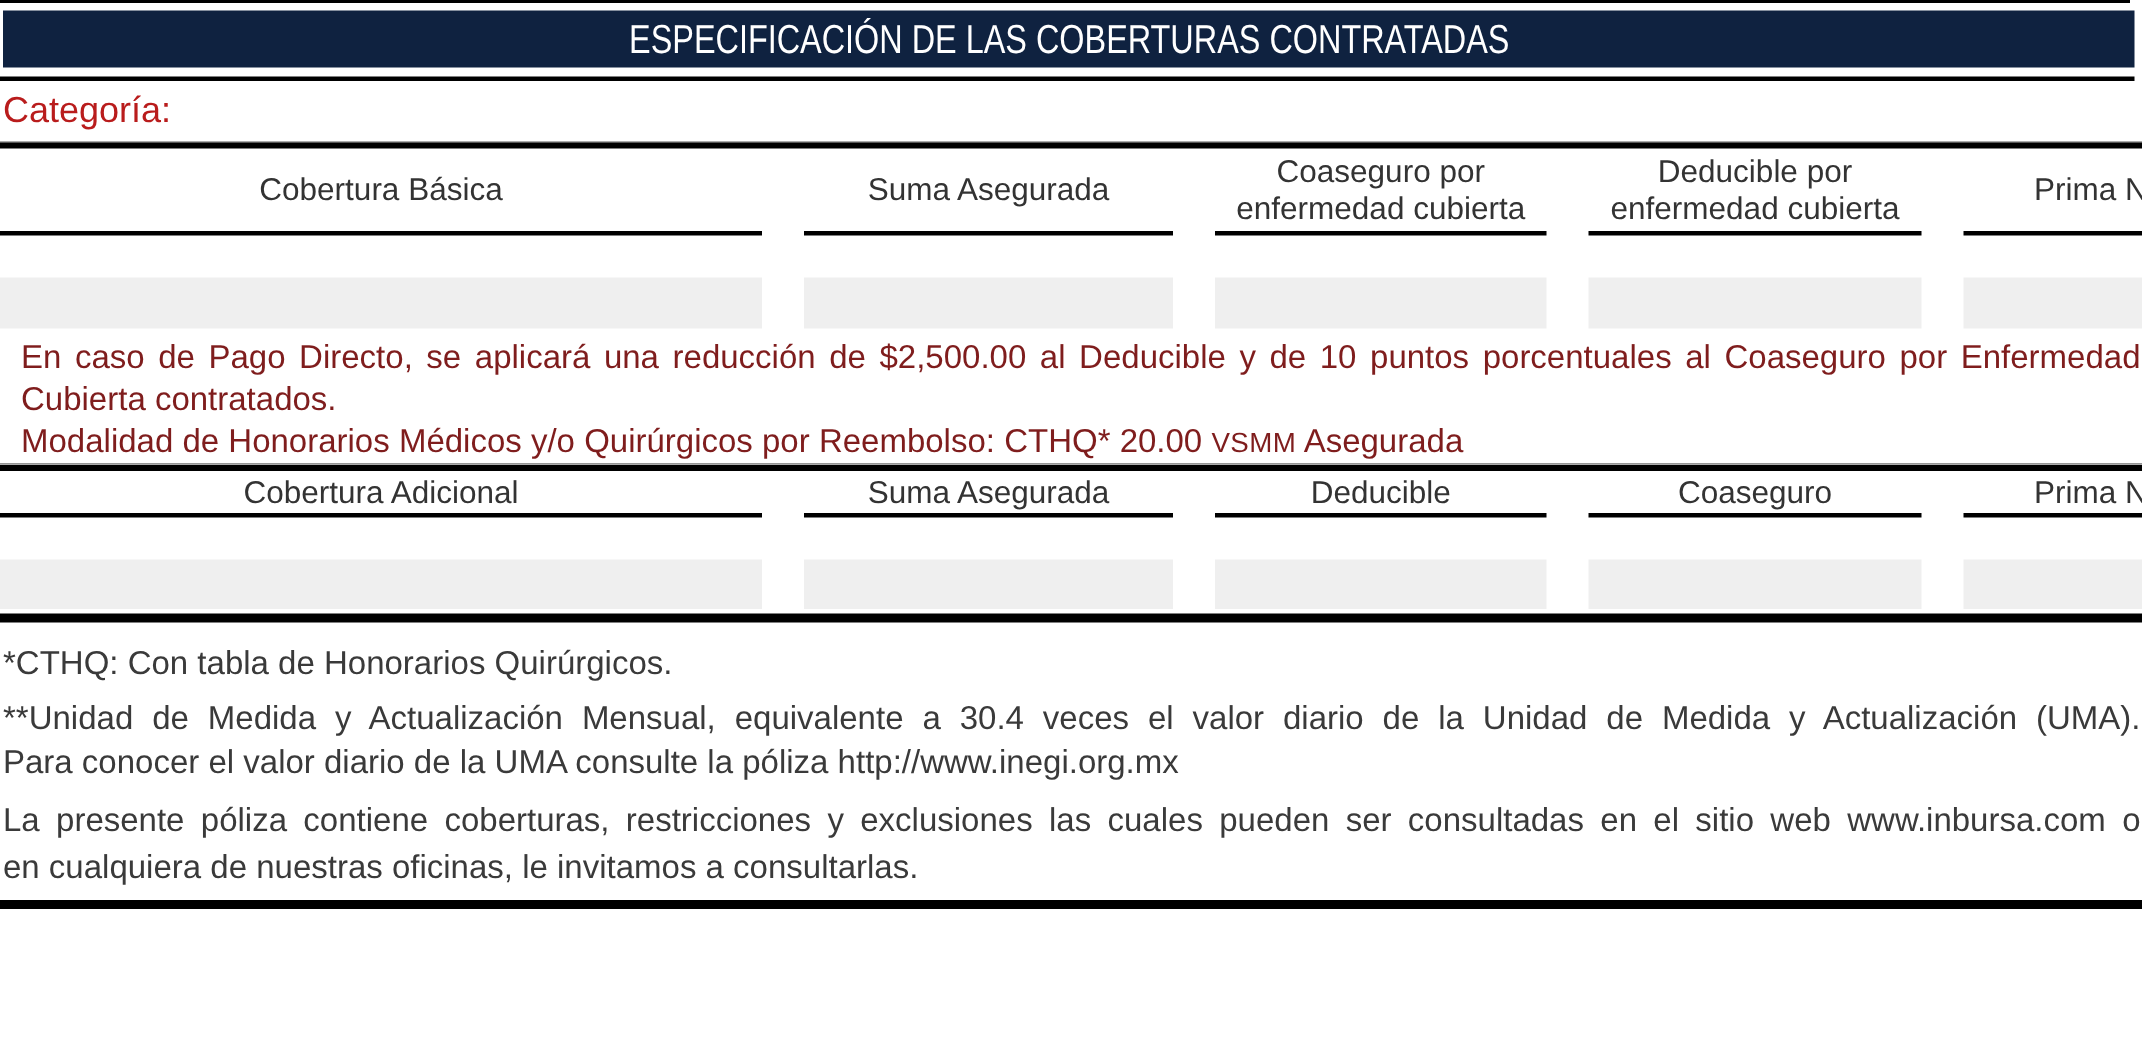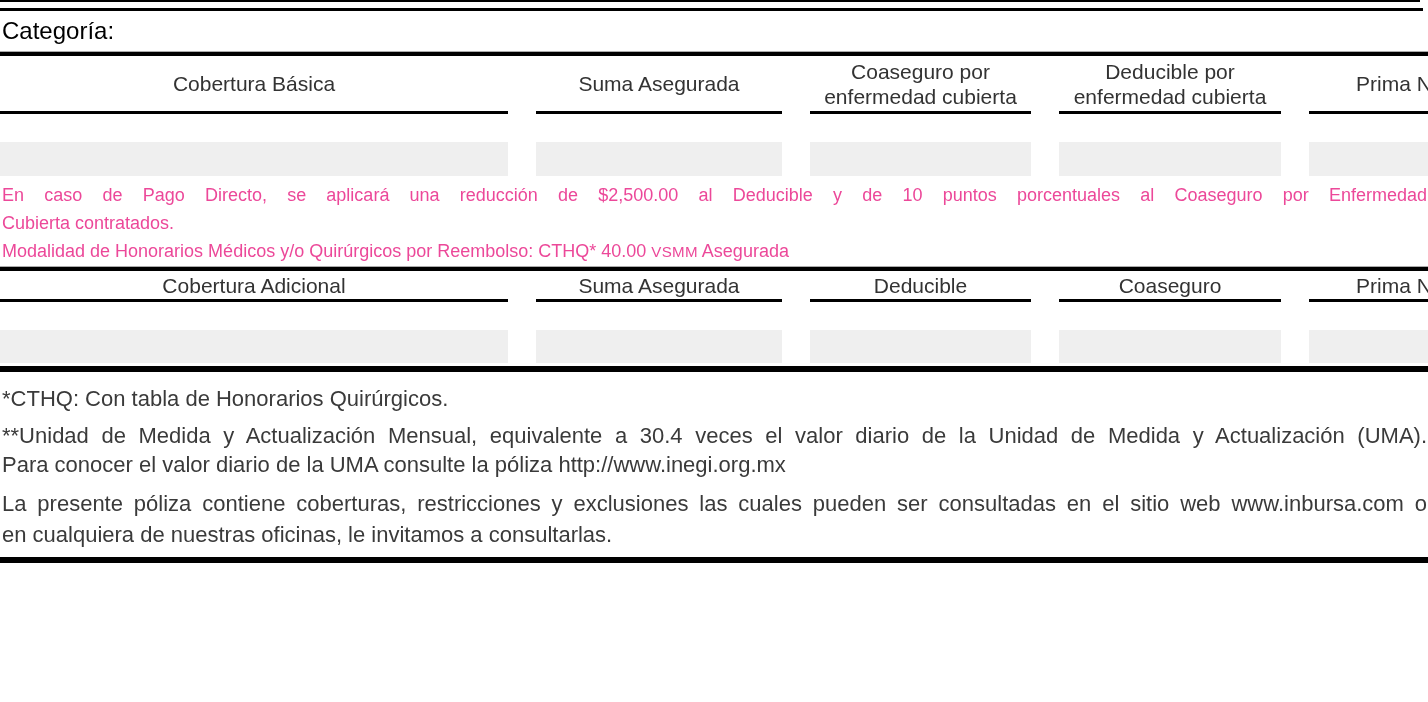--- a/index.html
+++ b/index.html
@@ -22,55 +22,58 @@
     display:flex; align-items:center; justify-content:center;
   }
   .titlebar .title-text {
     color:#ffffff; font-size:27px; font-weight:500;
     display:inline-block; transform:scaleX(0.80); transform-origin:center;
     white-space:nowrap; letter-spacing:0px;
   }
   
   .category {
     height:40px; display:flex; align-items:center;
-    font-size:24px; color:#000000; padding-left:2px;
+    font-size:24px; color:#b91c1c; padding-left:2px;
   }
   
   .covtable {
     display:grid;
     grid-template-columns:508px 246px 221px 222px 199px;
     column-gap:8px;
     gap:28px;
   }
   .covtable.basic { grid-template-rows:58px 34px; }
   .covtable.additional { grid-template-rows:31px 33px;border-radius:12px; }
   .hcell {
     display:flex; align-items:center; justify-content:center;
     text-align:center; font-size:21px; line-height:25px; color:#333333;
     border-bottom:3px solid #000;
   }
   .gcell { background:#efefef; }
   
-  .para { font-size:18px; line-height:28px; color:#ec4899; padding-left:2px; }
+  .para { font-size:22px; line-height:28px; color:#7f1d1d; padding-left:14px; }
   .para .line { white-space:nowrap; }
   .para .line.just { white-space:normal; text-align:justify; text-align-last:justify; padding-right:1px; }
   .vsmm { font-size:0.84em; letter-spacing:0.3px; }
   .fnote { font-size:22px; color:#3a3a3a; padding-left:2px; }
   .fnote .line { line-height:29px; white-space:nowrap; }
   .fnote .line.just { white-space:normal; text-align:justify; text-align-last:justify; padding-right:1px; }
   .mt5 { margin-top:5px; } .mt3 { margin-top:3px; } .mt12 { margin-top:12px; }
   .mt8 { margin-top:8px; } .mt9 { margin-top:9px; } .mt7 { margin-top:7px; }
 </style>
 </head>
 <body>
 
 <div id="page">
 
   <div class="rule-top"></div>
 
+  <div class="titlebar">
+    <span class="title-text">ESPECIFICACIÓN DE LAS COBERTURAS CONTRATADAS</span>
+  </div>
 
   <div class="rule-thin"></div>
 
   <div class="category">Categoría:</div>
 
   <div class="thick-rule"></div>
 
   <div class="covtable basic">
     <div class="hcell">Cobertura Básica</div>
     <div class="hcell">Suma Asegurada</div>
@@ -81,21 +84,21 @@
     <div class="gcell"></div>
     <div class="gcell"></div>
     <div class="gcell"></div>
     <div class="gcell"></div>
     <div class="gcell"></div>
   </div>
 
   <div class="para mt5">
     <div class="line just">En caso de Pago Directo, se aplicará una reducción de $2,500.00 al Deducible y de 10 puntos porcentuales al Coaseguro por Enfermedad</div>
     <div class="line">Cubierta contratados.</div>
-    <div class="line"><span>Modalidad de Honorarios Médicos y/o Quirúrgicos por Reembolso: CTHQ* 40.00 </span><span class="vsmm">VSMM</span><span> Asegurada</span></div>
+    <div class="line"><span>Modalidad de Honorarios Médicos y/o Quirúrgicos por Reembolso: CTHQ* 20.00 </span><span class="vsmm">VSMM</span><span> Asegurada</span></div>
   </div>
 
   <div class="thick-rule"></div>
 
   <div class="covtable additional">
     <div class="hcell">Cobertura Adicional</div>
     <div class="hcell">Suma Asegurada</div>
     <div class="hcell">Deducible</div>
     <div class="hcell">Coaseguro</div>
     <div class="hcell">Prima Neta</div>

